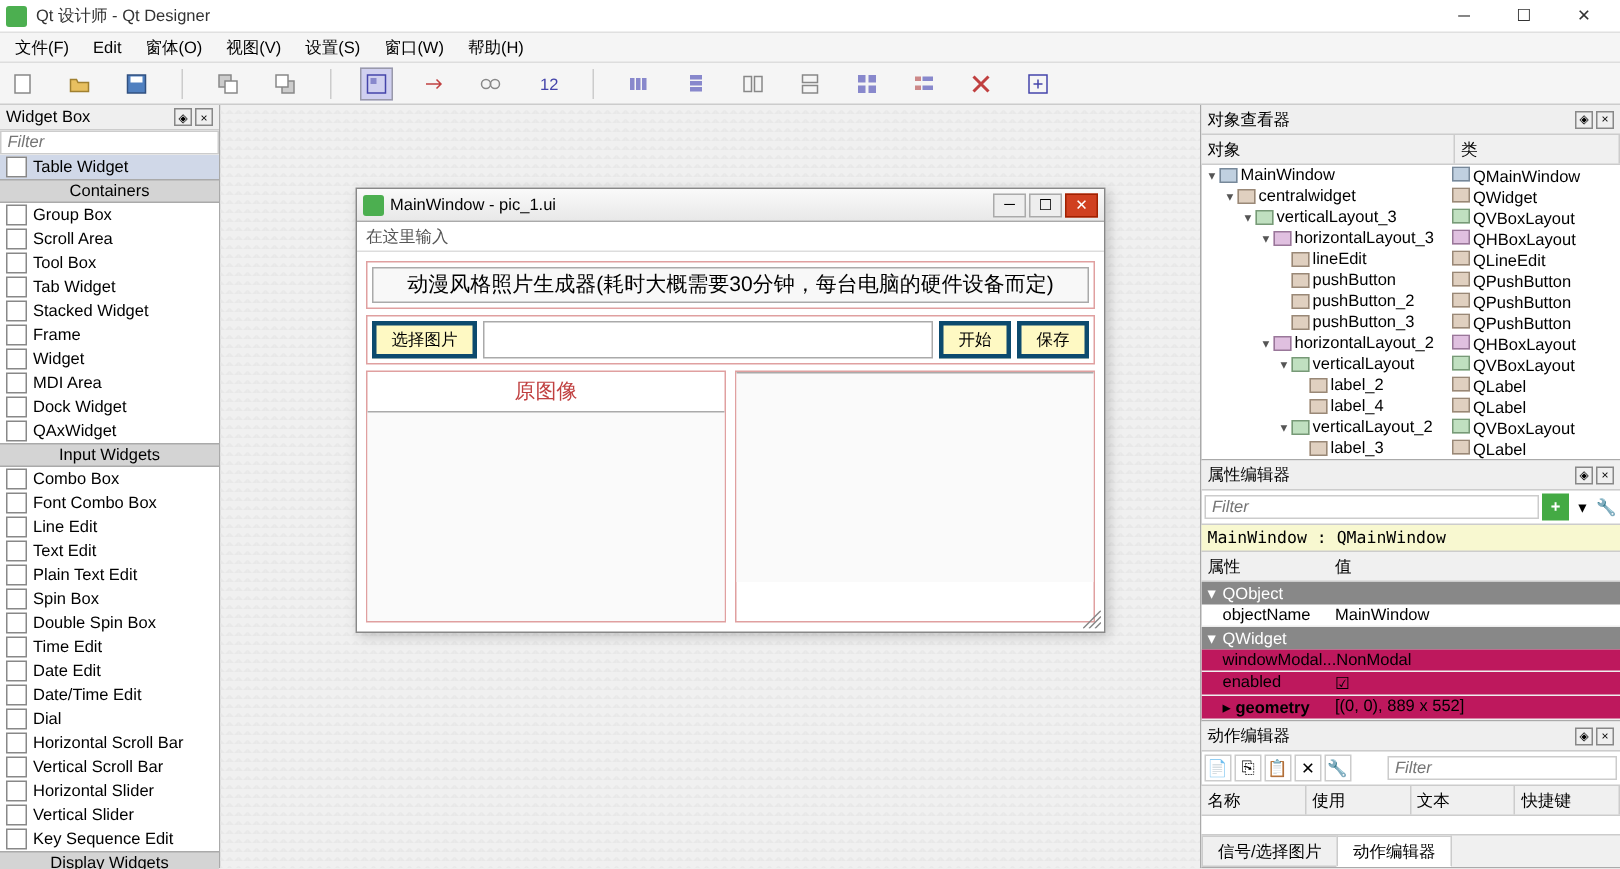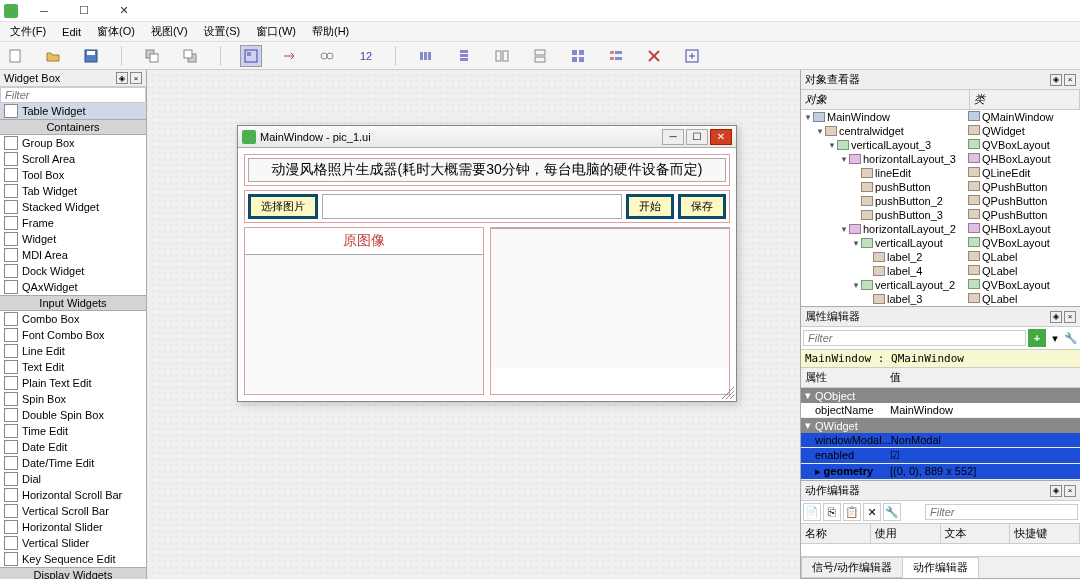--- a/index.html
+++ b/index.html
@@ -55,42 +55,42 @@
 .dw-cols { display: flex; gap: 6px; }
 .dw-col { flex: 1; border: 1px solid #e0a0a0; }
 .dw-col-h { text-align: center; color: #c04040; font-size: 14px; padding: 4px; }
 .dw-col-b { border-top: 1px solid #aaa; height: 140px; background: #fafafa; }
 .resize-grip { position: absolute; bottom: 2px; right: 2px; width: 12px; height: 12px; }
 
 
 .right { width: 280px; display: flex; flex-direction: column; background: #fff; border-left: 1px solid #aaa; }
 .panel { display: flex; flex-direction: column; border-bottom: 1px solid #aaa; }
 .tree { flex: 1; overflow-y: auto; font-size: 11px; }
-.tree-header { display: flex; background: #f0f0f0; border-bottom: 1px solid #ccc; font-style: italic; }
+.tree-header { display: flex; background: #f0f0f0; border-bottom: 1px solid #ccc; }
 .tree-header .col { padding: 2px 4px; border-right: 1px solid #ccc; }
 .tree-row { display: flex; align-items: center; padding: 0 2px; height: 14px; }
 .tree-indent { display: inline-block; }
 .tree-exp { width: 10px; display: inline-block; text-align: center; cursor: pointer; color: #555; font-size: 9px; }
 .tree-icon { width: 12px; height: 10px; display: inline-block; margin-right: 2px; }
 .ti-win { background: #c0d0e0; border: 1px solid #789; }
 .ti-wid { background: #e0d0c0; border: 1px solid #987; }
 .ti-lay { background: #c0e0c0; border: 1px solid #797; }
 .ti-hlay { background: #e0c0e0; border: 1px solid #979; }
 .tree-name { flex: 1; white-space: nowrap; overflow: hidden; }
 .tree-class { width: 110px; white-space: nowrap; overflow: hidden; }
 
 .prop-toolbar { display: flex; align-items: center; padding: 2px; gap: 2px; border-bottom: 1px solid #ccc; }
 .prop-filter { flex: 1; border: 1px solid #ccc; padding: 1px 4px; font-style: italic; color: #888; }
 .prop-add { width: 18px; height: 18px; background: #4a4; color: #fff; display: flex; align-items: center; justify-content: center; cursor: pointer; font-weight: bold; }
 .prop-path { background: #f8f8d0; padding: 2px 4px; border-bottom: 1px solid #ccc; font-family: monospace; }
 .prop-head { display: flex; background: #f0f0f0; border-bottom: 1px solid #ccc; }
 .prop-head .c { padding: 2px 4px; }
 .prop-cat { background: #888; color: #fff; padding: 1px 4px; display: flex; align-items: center; }
 .prop-row { display: flex; padding: 1px 4px; border-bottom: 1px solid #eee; }
-.prop-row.hi { background: #1d4ed8; justify-content: space-between; }
+.prop-row.hi { background: #be185d; justify-content: space-between; }
 .prop-row .pn { flex: 0 0 85px; padding-left: 10px; }
 .prop-row .pv { flex: 1; }
 
 .action-toolbar { display: flex; align-items: center; padding: 2px; gap: 2px; border-bottom: 1px solid #ccc; }
 .action-btn { width: 18px; height: 18px; border: 1px solid #ccc; display: flex; align-items: center; justify-content: center; cursor: pointer; }
 .action-filter { flex: 0 0 90px; border: 1px solid #ccc; padding: 1px 4px; font-style: italic; color: #888; margin-left: auto; }
 .action-head { display: flex; background: #f0f0f0; border-bottom: 1px solid #ccc; }
 .action-head .c { flex: 1; padding: 2px 4px; border-right: 1px solid #ccc; }
 .action-body { flex: 1; background: #fff; }
 
@@ -98,20 +98,21 @@
 .bottom-tabs .bt { padding: 2px 10px; border: 1px solid #ccc; margin-right: -1px; cursor: pointer; }
 .bottom-tabs .bt.active { background: #fff; border-bottom-color: #fff; }
 
 svg { display: block; }
 </style>
 </head>
 <body>
 
 <div class="titlebar">
   <div class="icon"></div>
+  <div class="title">Qt 设计师 - Qt Designer</div>
   <div class="winbtn">─</div>
   <div class="winbtn">☐</div>
   <div class="winbtn">✕</div>
 </div>
 
 <div class="menubar">
   <div class="item">文件(F)</div>
   <div class="item">Edit</div>
   <div class="item">窗体(O)</div>
   <div class="item">视图(V)</div>
@@ -360,20 +361,21 @@
 
   <div class="canvas">
     <div class="design-win">
       <div class="dw-title">
         <div class="dw-icon"></div>
         <div class="txt">MainWindow - pic_1.ui</div>
         <div class="dwb">─</div>
         <div class="dwb">☐</div>
         <div class="dwb close">✕</div>
       </div>
+      <div class="dw-place">在这里输入</div>
       <div class="dw-body">
         <div class="dw-row">
             <div class="dw-header" style="flex:1">动漫风格照片生成器(耗时大概需要30分钟，每台电脑的硬件设备而定)</div>
           </div>
         <div class="dw-row">
           <button class="dw-btn">选择图片</button>
           <input class="dw-input" style="">
           <button class="dw-btn">开始</button>
           <button class="dw-btn">保存</button>
         </div>
@@ -567,18 +569,18 @@
         <input class="action-filter" placeholder="Filter" style="">
       </div>
       <div class="action-head">
         <div class="c">名称</div>
         <div class="c">使用</div>
         <div class="c">文本</div>
         <div class="c">快捷键</div>
       </div>
       <div class="action-body"></div>
       <div class="bottom-tabs">
-        <div class="bt">信号/动作编辑器</div>
+        <div class="bt">信号/选择图片</div>
         <div class="bt active">动作编辑器</div>
       </div>
     </div>
   </div>
 </div>
 
 </body></html>

